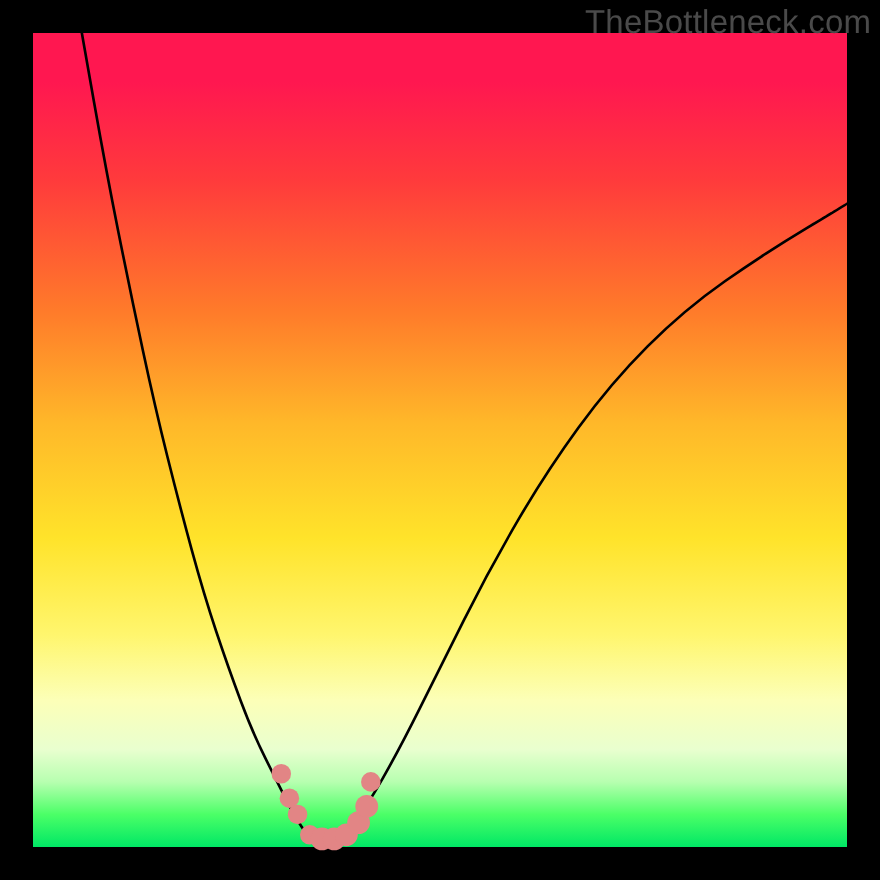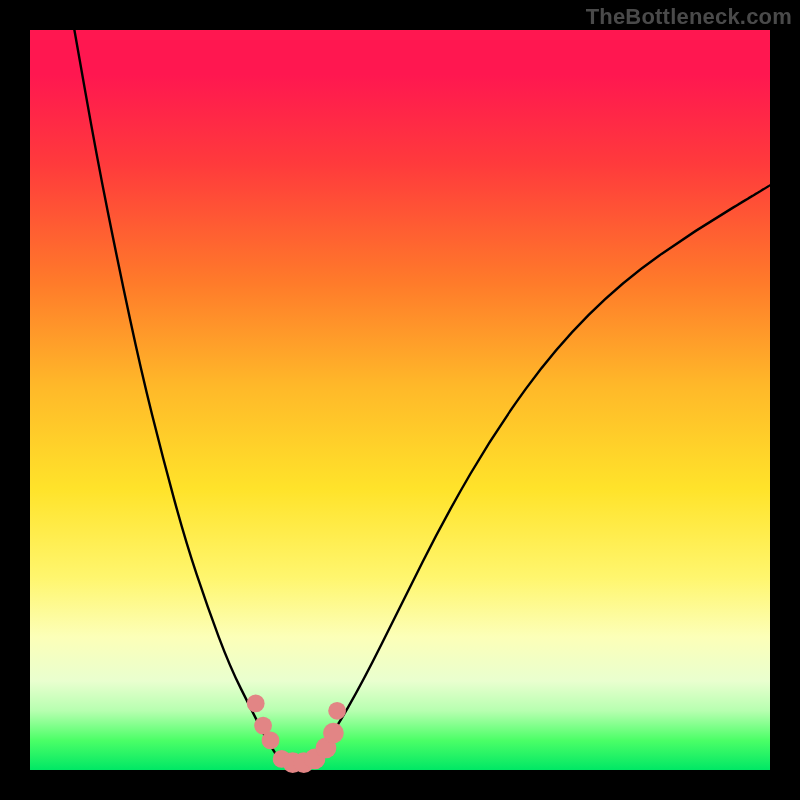--- a/index.html
+++ b/index.html
@@ -37,22 +37,22 @@
       #b7ffb0 92%,
       #4bff67 96%,
       #00e765 100%
     );
   }
   .watermark {
     position: absolute;
     top: 4px;
     right: 8px;
     color: #4a4a4a;
-    font-size: 22px;
-    font-weight: 700;
+    font-size: 30px;
+    font-weight: 400;
     letter-spacing: 0.2px;
     user-select: none;
   }
   svg.curve {
     position: absolute;
     left: 0;
     top: 0;
     width: 740px;
     height: 740px;
     overflow: visible;

